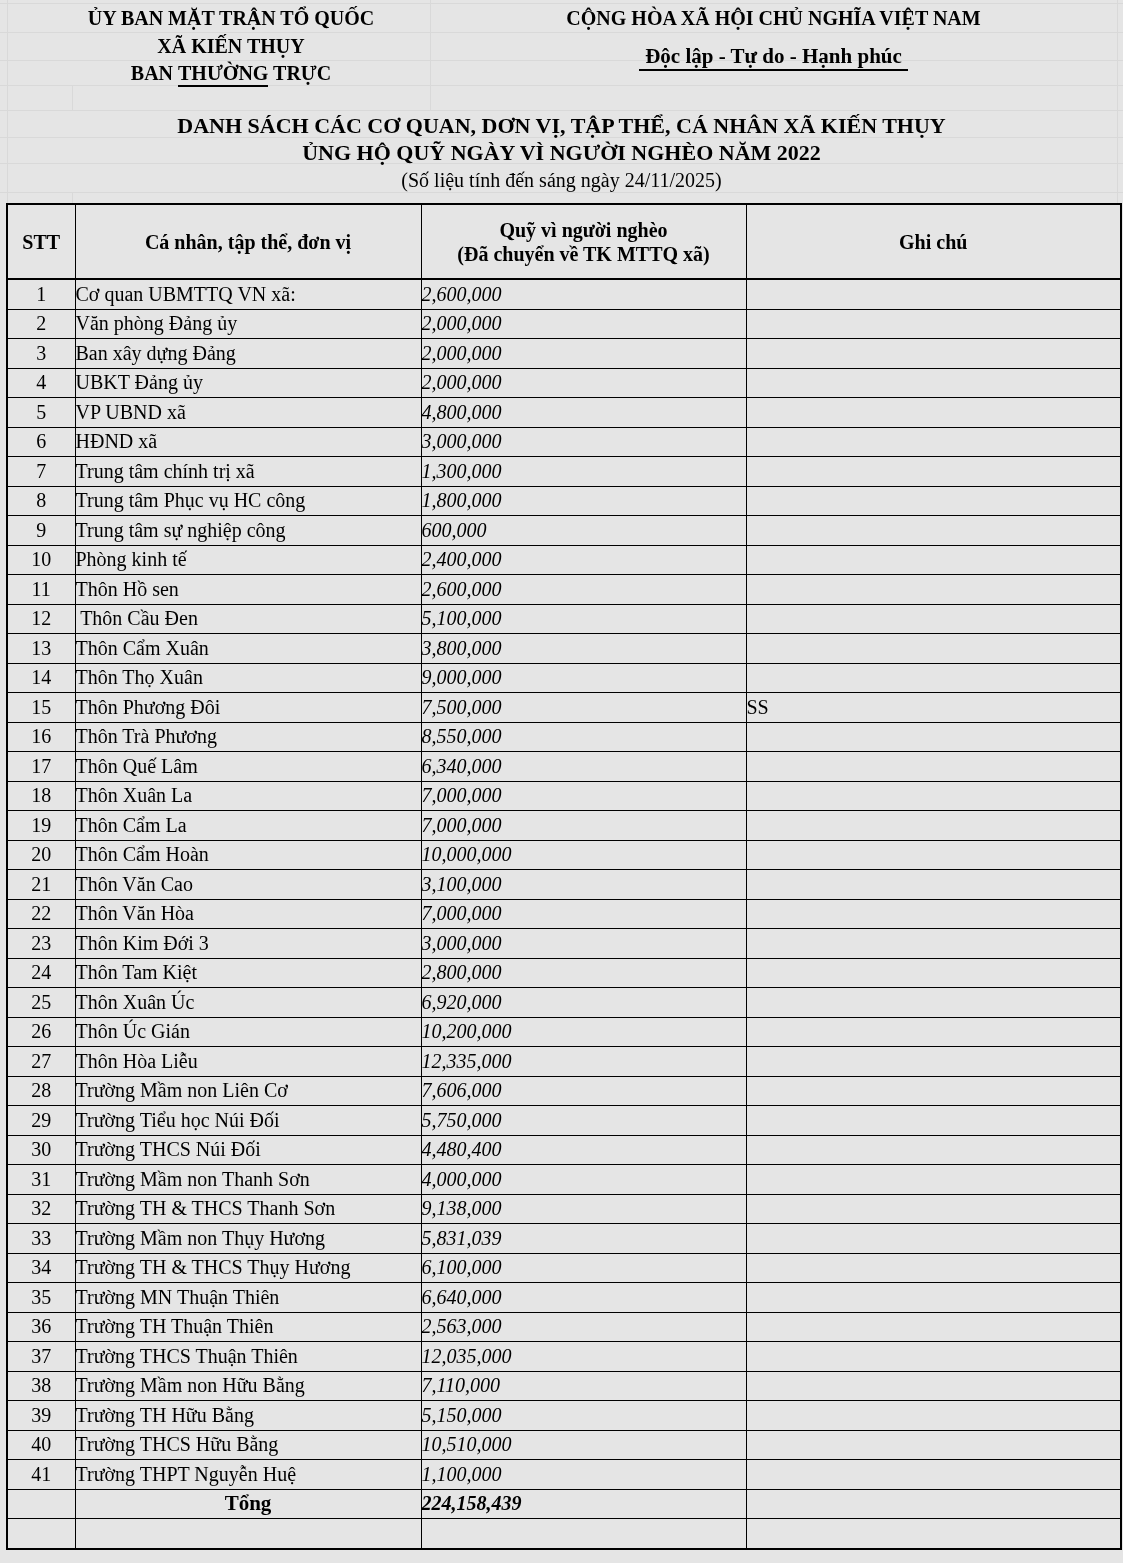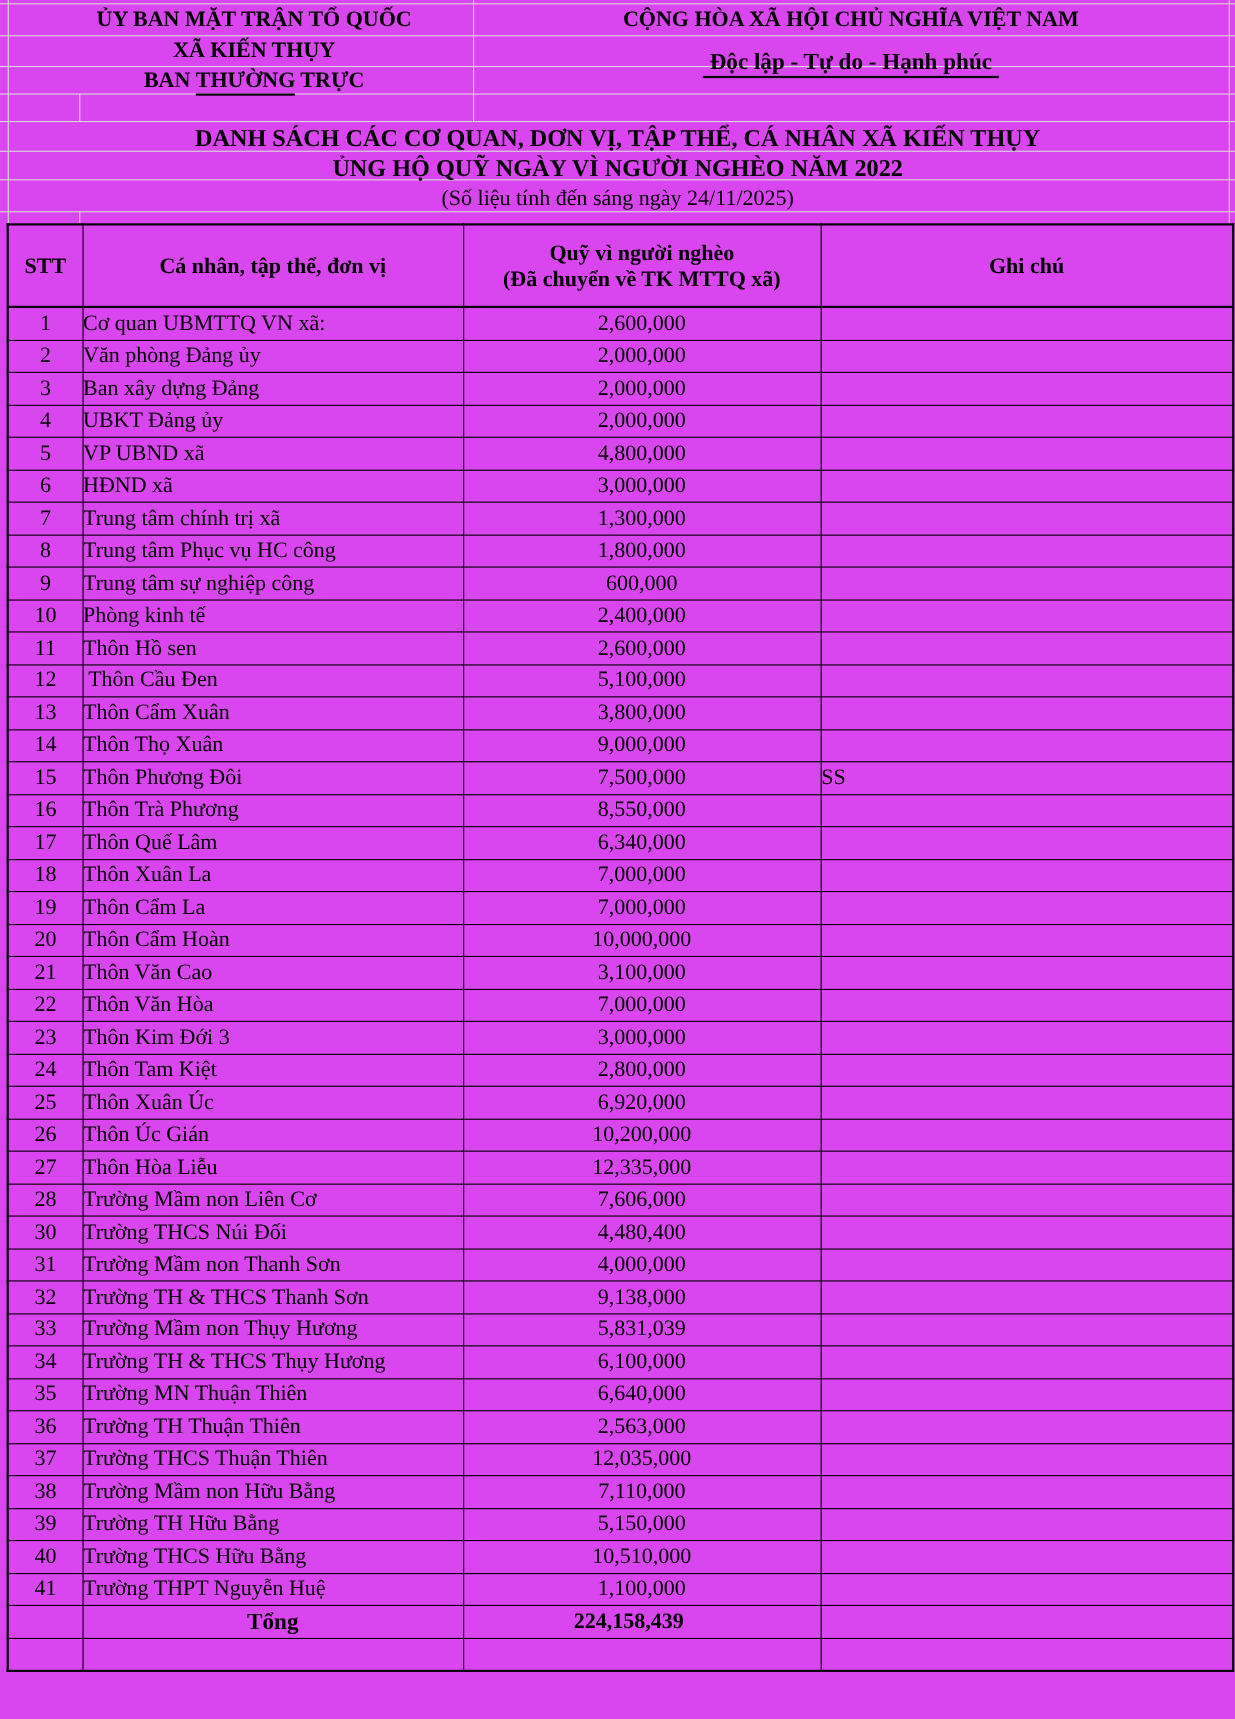--- a/index.html
+++ b/index.html
@@ -1,19 +1,19 @@
 <!DOCTYPE html>
 <html><head>
 <meta charset="utf-8">
 <style>
   html,body { margin:0; padding:0; background:#fff; }
   .sheet {
     position:relative;
     width:1123px; height:1563px;
-    background:#d946ef;
+    background:#e5e5e5;
     font-family:"Liberation Serif","DejaVu Serif",serif;
     color:#000;
     overflow:hidden;
   }
   
   .hgrid { position:absolute; left:0; width:1123px; height:1px; background:#d9d9d9; }
   .vgrid { position:absolute; width:1px; background:#d9d9d9; }
 
   
   .org-block {
@@ -57,21 +57,21 @@
     line-height:24px;
   }
   .col-stt  { width:68px;  }
   .col-name { width:346px; }
   .col-amt  { width:325px; }
   .col-note { width:375px; }
 
   table.donations tbody td { height:28.5px; font-size:20px; vertical-align:middle; }
   td.stt  { text-align:center; }
   td.name { text-align:left; padding-left:6px; white-space:pre;margin-left:40px; }
-  td.amt  { text-align:center; padding-right:28px; }
+  td.amt  { text-align:left; padding-right:28px;font-style:italic; }
   td.note { text-align:left; padding-left:8px;margin-top:11px; }
 
   tr.total-row td { height:28.5px; font-weight:bold; }
   tr.total-row td.name { text-align:center; padding-left:0; font-size:21px; }
   tr.total-row td.amt  { padding-right:24px; font-size:20px; }
   tr.empty-row td { height:19px; }
 </style>
 </head>
 <body>
 
@@ -291,20 +291,26 @@
           <td class="amt">12,335,000</td>
           <td class="note"></td>
         </tr>
         <tr>
           <td class="stt">28</td>
           <td class="name">Trường Mầm non Liên Cơ</td>
           <td class="amt">7,606,000</td>
           <td class="note"></td>
         </tr>
         <tr>
+          <td class="stt">29</td>
+          <td class="name">Trường Tiểu học Núi Đối</td>
+          <td class="amt">5,750,000</td>
+          <td class="note"></td>
+        </tr>
+        <tr>
           <td class="stt">30</td>
           <td class="name">Trường THCS Núi Đối</td>
           <td class="amt">4,480,400</td>
           <td class="note"></td>
         </tr>
         <tr>
           <td class="stt">31</td>
           <td class="name">Trường Mầm non Thanh Sơn</td>
           <td class="amt">4,000,000</td>
           <td class="note"></td>

